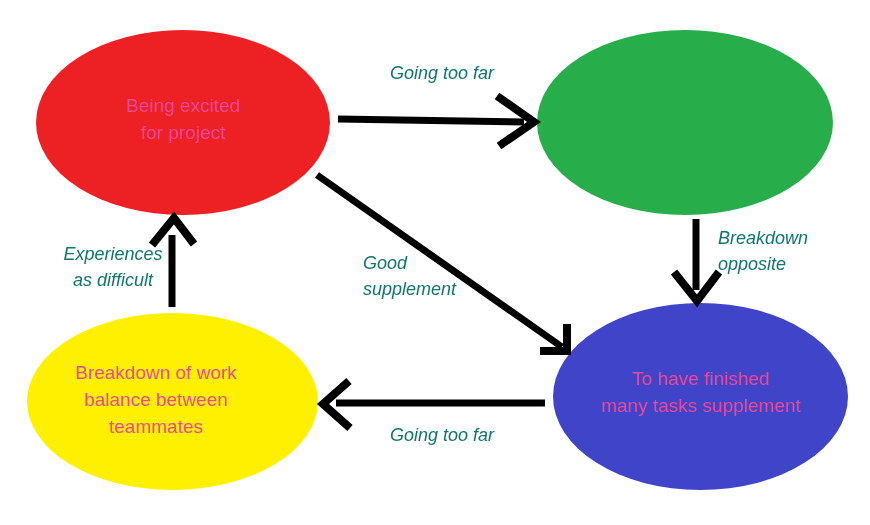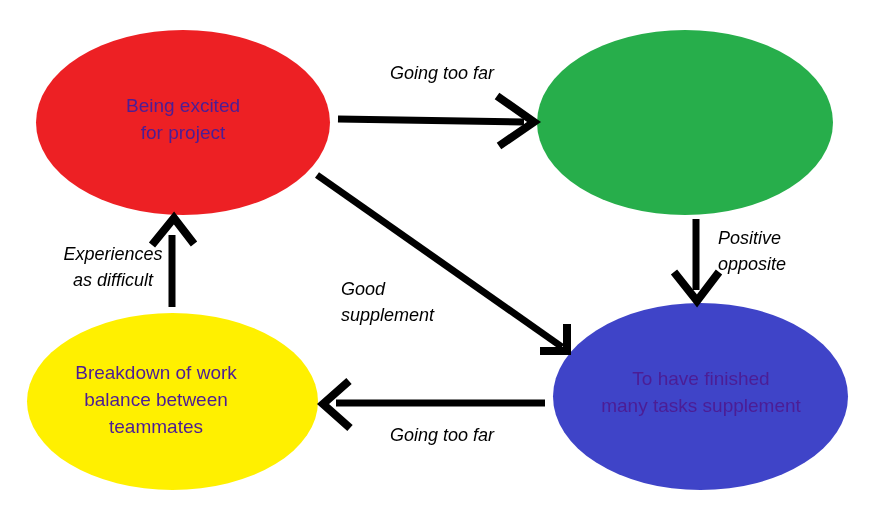--- a/index.html
+++ b/index.html
@@ -19,30 +19,30 @@
   .diagram-svg {
     position: absolute;
     top: 0;
     left: 0;
     width: 870px;
     height: 525px;
   }
   .node-label {
     position: absolute;
     text-align: center;
-    color: #4c1d95;
+    color: #ec4899;
     font-family: "Liberation Sans", sans-serif;
     font-size: 19px;
     line-height: 1.42;
     white-space: pre-line;
     pointer-events: none;
   }
   .edge-label {
     position: absolute;
-    color: #000000;
+    color: #0f766e;
     font-family: "Liberation Sans", sans-serif;
     font-style: italic;
     font-size: 18px;
     line-height: 1.45;
     white-space: pre-line;
   }
   .edge-label.center { text-align: center; }
   .edge-label.left   { text-align: left; }
 </style>
 </head>
@@ -93,24 +93,24 @@
 
   <div class="node-label" style="left:36px; top:360px; width:240px;">Breakdown of work
 balance between
 teammates</div>
 
   <div class="node-label" style="left:575px; top:366px; width:252px;">To have finished
 many tasks supplement</div>
 
   <div class="edge-label center" style="left:352px; top:60px; width:180px;">Going too far</div>
 
-  <div class="edge-label left" style="left:341px; top:250px; width:170px;margin-top:26px;">Good
+  <div class="edge-label left" style="left:363px; top:250px; width:170px;">Good
 supplement</div>
 
-  <div class="edge-label left" style="left:718px; top:225px; width:150px;">Positive
+  <div class="edge-label left" style="left:718px; top:225px; width:150px;">Breakdown
 opposite</div>
 
   <div class="edge-label center" style="left:352px; top:422px; width:180px;">Going too far</div>
 
   <div class="edge-label left" style="left:38px; top:241px; width:150px;text-align:center;">Experiences
 as difficult</div>
 
 </div>
 
 </body></html>

